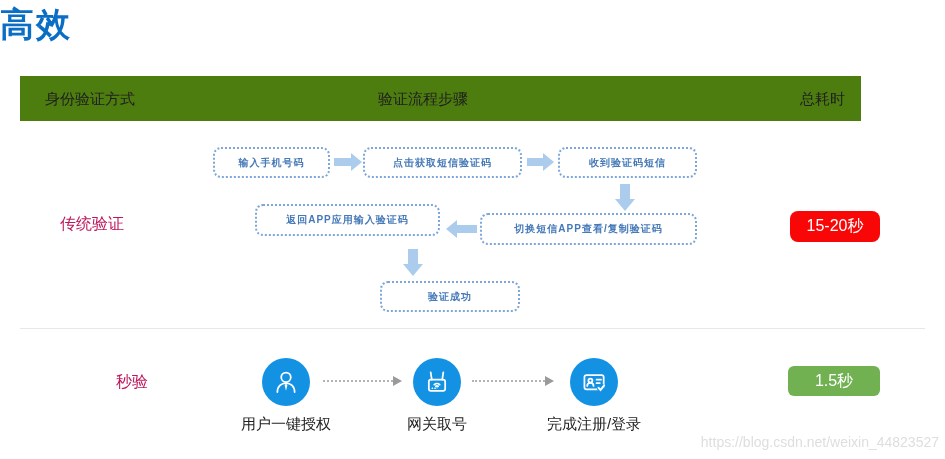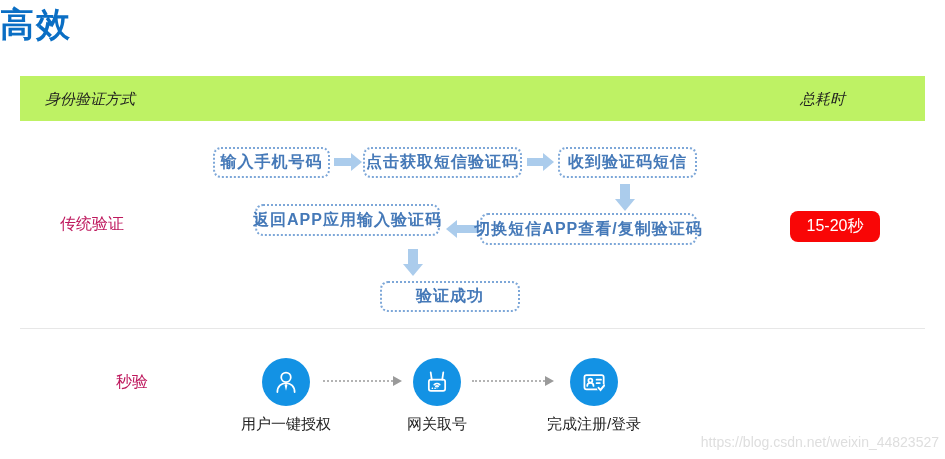--- a/index.html
+++ b/index.html
@@ -9,42 +9,41 @@
     font-family:"Liberation Sans","DejaVu Sans",sans-serif;
   }
   
   .title {
     position:absolute; top:2px; left:0; width:100%;
     font-size:34px; font-weight:bold; color:#0a6ec4;
     letter-spacing:2px;
   }
   
   .header-bar {
-    position:absolute; left:20px; top:76px; width:905px; height:45px;
-    background:#bef264;
-    font-style:italic;
+    position:absolute; left:20px; top:76px; width:841px; height:45px;
+    background:#4d7c0f;
   }
   .header-bar span {
     position:absolute; top:0; line-height:45px; font-size:15px; color:#1f1f1f;
   }
   .h-method { left:25px; }
   .h-steps  { left:358px; }
   .h-time   { left:780px; }
 
   
   .row-label { position:absolute; font-size:16px; color:#be185d; white-space:nowrap; }
   .lbl-trad { left:60px; top:214px; }
   .lbl-fast { left:72px; top:372px;margin-left:44px; }
 
   
   .fbox {
     position:absolute; box-sizing:border-box;
     border:2px dotted #7da7d8; border-radius:8px;
     display:flex; align-items:center; justify-content:center;
-    font-size:16px; font-weight:bold; color:#4579b8;
+    font-size:10px; font-weight:bold; color:#4579b8;
     background:#fff; white-space:nowrap; letter-spacing:1px;
   }
   .b1 { left:213px; top:147px; width:117px; height:31px; }
   .b2 { left:363px; top:147px; width:159px; height:31px; }
   .b3 { left:558px; top:147px; width:139px; height:31px; }
   .b4 { left:255px; top:204px; width:185px; height:32px; }
   .b5 { left:480px; top:213px; width:217px; height:32px; }
   .b6 { left:380px; top:281px; width:140px; height:31px; }
 
   
@@ -114,20 +113,21 @@
 </style>
 </head>
 <body>
 
 <div class="stage">
 
   <div class="title">高效</div>
 
   <div class="header-bar">
     <span class="h-method">身份验证方式</span>
+    <span class="h-steps">验证流程步骤</span>
     <span class="h-time">总耗时</span>
   </div>
 
   <div class="row-label lbl-trad">传统验证</div>
 
   <div class="fbox b1">输入手机号码</div>
   <div class="arr-r ar1"></div>
   <div class="fbox b2">点击获取短信验证码</div>
   <div class="arr-r ar2"></div>
   <div class="fbox b3">收到验证码短信</div>
@@ -182,16 +182,17 @@
         <circle cx="17.9" cy="17" r="3.4" fill="#1392e4" stroke="none"></circle>
         <path d="M15.9 17 l1.7 1.8 3-3.7" stroke-width="1.7"></path>
       </svg>
     </span>
   </div>
 
   <div class="step-label sl1">用户一键授权</div>
   <div class="step-label sl2">网关取号</div>
   <div class="step-label sl3">完成注册/登录</div>
 
+  <div class="badge badge-green">1.5秒</div>
 
   <div class="watermark">https://blog.csdn.net/weixin_44823527</div>
 
 </div>
 
 </body></html>

